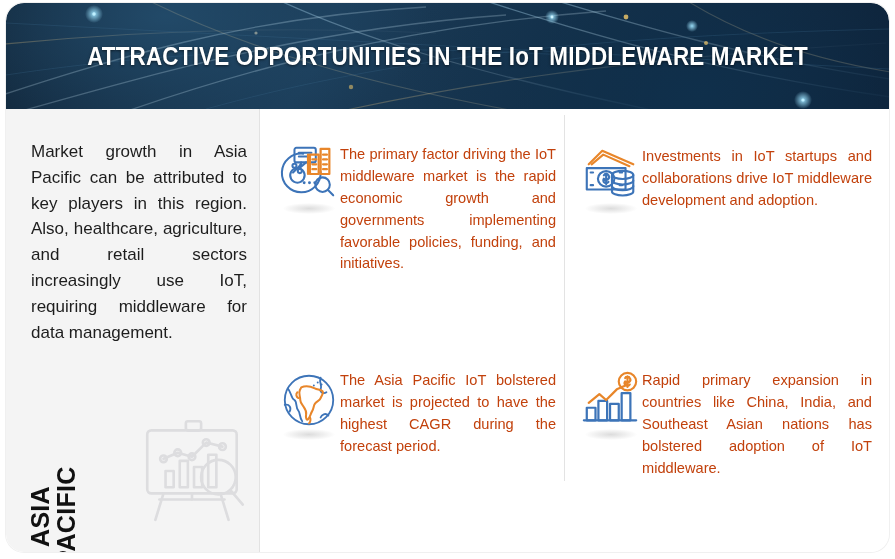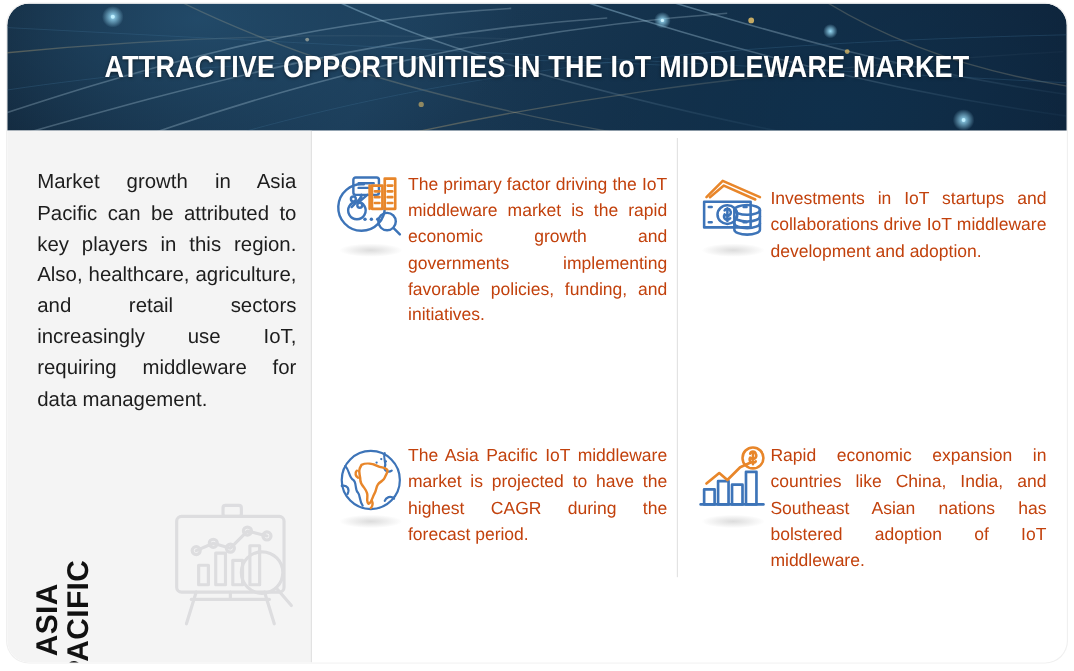--- a/index.html
+++ b/index.html
@@ -184,21 +184,21 @@
     color: #c2410c;
     text-align: justify;
     text-justify: inter-word;
   }
 
   
   #cell-growth-driver { left: 268px; top: 34px; width: 280px; }
   #cell-growth-driver .cell-text { left: 66px; top: 1px; width: 216px; }
 
   #cell-investments   { left: 570px; top: 34px; width: 300px; }
-  #cell-investments .cell-text { left: 66px; top: 13px; width: 230px; }
+  #cell-investments .cell-text { left: 66px; top: 3px; width: 230px; }
 
   #cell-cagr          { left: 268px; top: 260px; width: 280px; }
   #cell-cagr .cell-text { left: 66px; top: 1px; width: 216px; }
 
   #cell-expansion     { left: 570px; top: 260px; width: 300px; }
   #cell-expansion .cell-text { left: 66px; top: 1px; width: 230px; }
 </style>
 </head>
 <body>
 
@@ -364,21 +364,21 @@
                        C47.5 25, 45 27, 44 30 C43 33, 40 33, 38 36
                        C36.5 38, 37 41, 35 44 C33.5 46.5, 33 50, 31 52
                        C29.5 53.5, 28.5 50, 29 47 C29.5 44, 28 41, 26.5 39
                        C25 37, 23 35, 23 32 C23 28, 21 25, 22.5 22 Z"></path>
               <path d="M20 24 C18 26, 19 29, 21 30"></path>
               <path d="M33 50 C34 52, 33.5 55, 32 56"></path>
             </g>
           </svg>
           <div class="icon-shadow"></div>
         </div>
-        <div class="cell-text">The Asia Pacific IoT middleware market is projected to have the highest CAGR during the forecast period.</div>
+        <div class="cell-text">The Asia Pacific IoT bolstered market is projected to have the highest CAGR during the forecast period.</div>
       </div>
 
       <div class="cell" id="cell-expansion">
         <div class="icon-wrap">
           <svg viewBox="0 0 64 64">
             <g fill="none" stroke="#3d74b8" stroke-width="2.3" stroke-linecap="round" stroke-linejoin="round">
               <rect x="7" y="40" width="9" height="13"></rect>
               <rect x="19" y="33" width="9" height="20"></rect>
               <rect x="31" y="36" width="9" height="17"></rect>
               <rect x="43" y="25" width="9" height="28"></rect>
@@ -387,18 +387,18 @@
             <g fill="none" stroke="#e8862a" stroke-width="2.3" stroke-linecap="round" stroke-linejoin="round">
               <polyline points="9,35 20,26 27,32 38,21 47,17"></polyline>
             </g>
             <g fill="none" stroke="#e8862a" stroke-width="2.2" stroke-linecap="round" stroke-linejoin="round">
               <circle cx="49" cy="13" r="9"></circle>
               <path d="M49 7.5 v11 M46.6 9.4 a2.5 2.5 0 0 1 4.8 0 a2.5 2.5 0 0 1 -4.8 3.3 a2.5 2.5 0 0 0 4.8 3.3"></path>
             </g>
           </svg>
           <div class="icon-shadow"></div>
         </div>
-        <div class="cell-text">Rapid economic expansion in countries like China, India, and Southeast Asian nations has bolstered adoption of IoT middleware.</div>
+        <div class="cell-text">Rapid primary expansion in countries like China, India, and Southeast Asian nations has bolstered adoption of IoT middleware.</div>
       </div>
 
     </div>
   </div>
 </div>
 
 </body></html>

